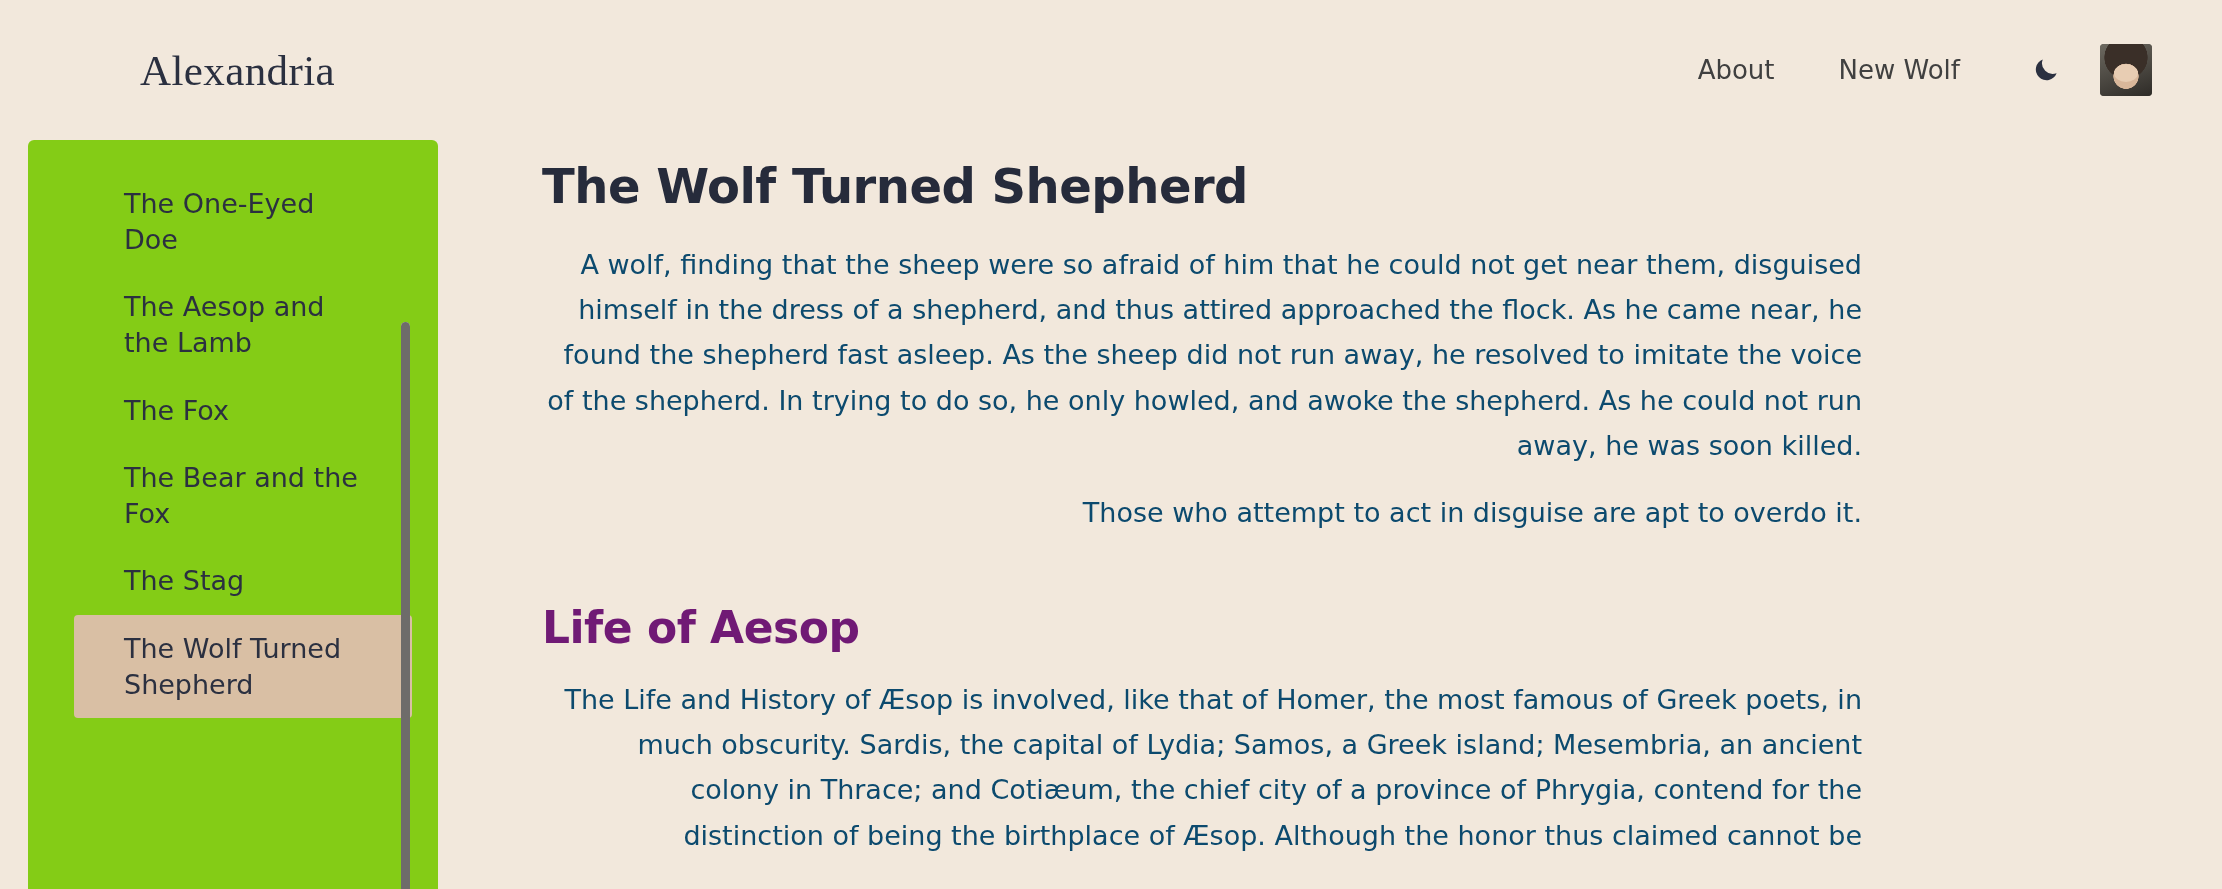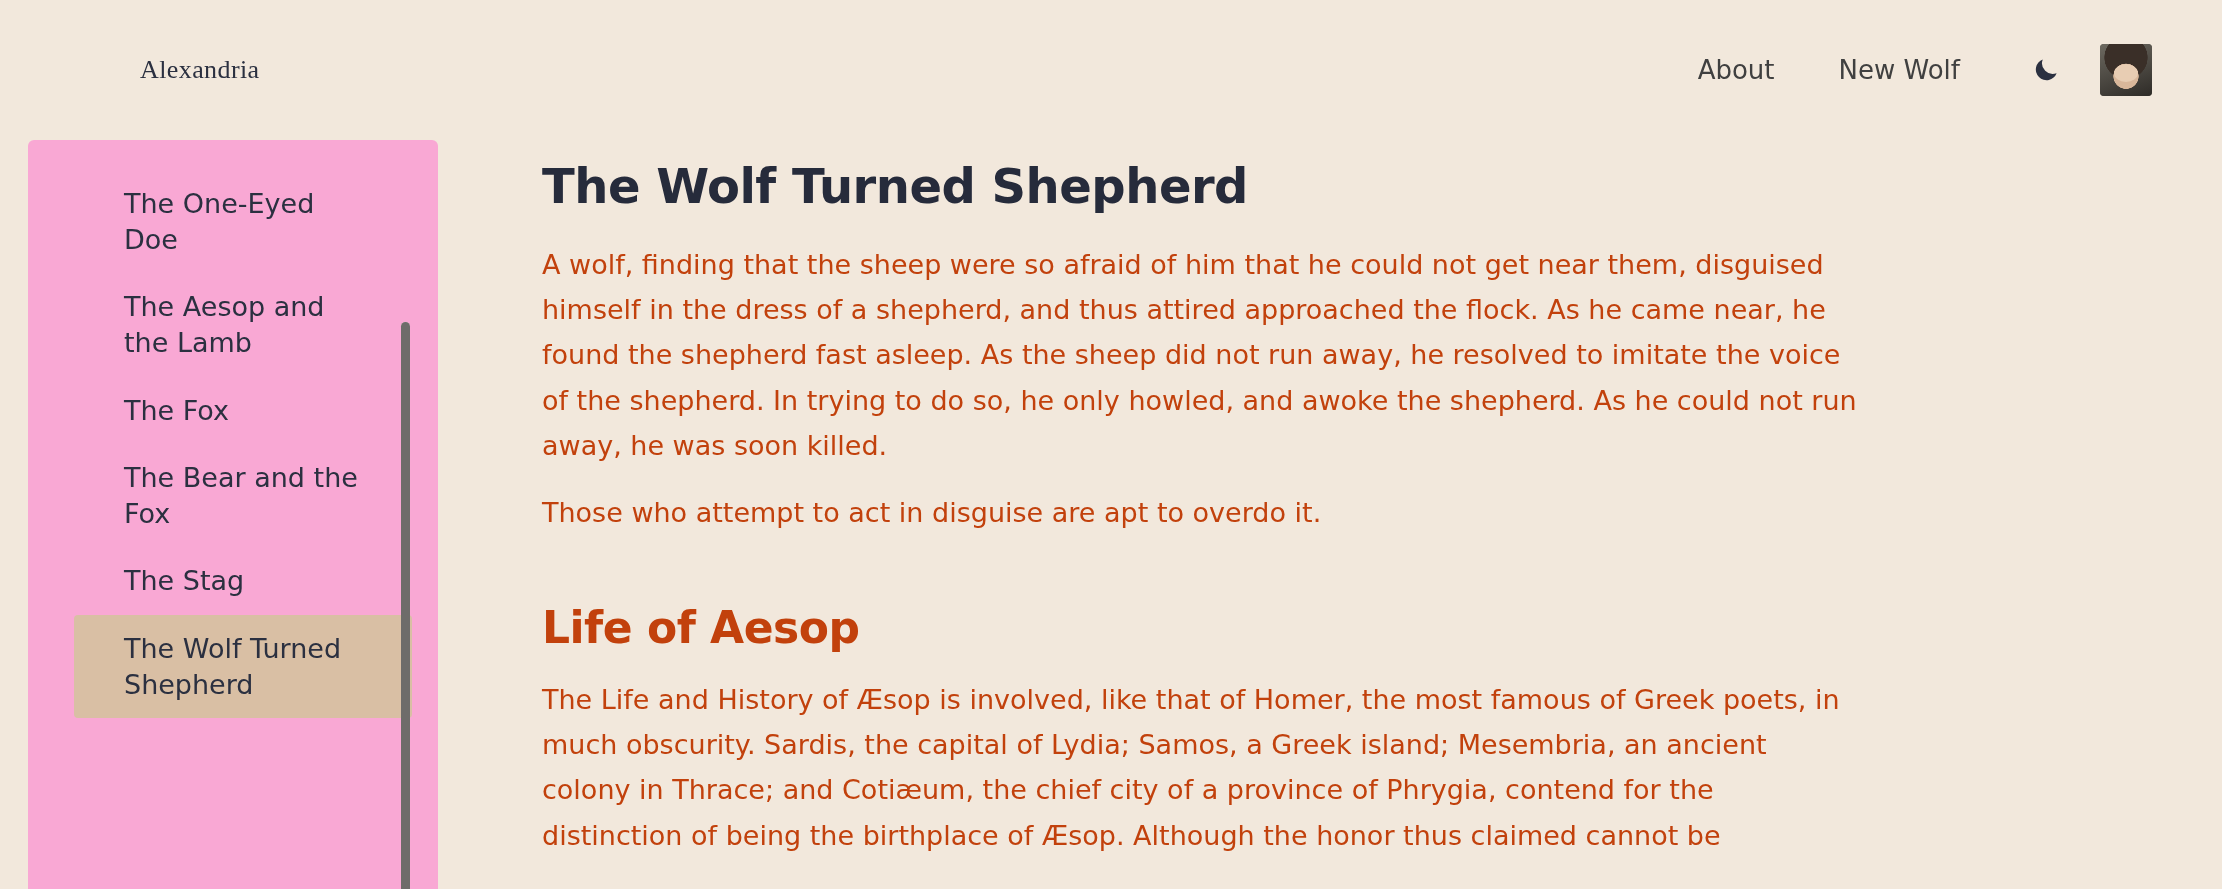--- a/index.html
+++ b/index.html
@@ -25,21 +25,21 @@
     position: relative;
     height: 140px;
     display: flex;
     align-items: center;
     justify-content: space-between;
     padding: 0 70px 0 140px;
     box-sizing: border-box;
   }
   .brand {
     font-family: "Liberation Serif", serif;
-    font-size: 26px;
+    font-size: 43px;
     letter-spacing: 0.4px;
     color: #2b3040;
     white-space: nowrap;
   }
   .nav {
     display: flex;
     align-items: center;
     gap: 0px;
   }
   .nav-link {
@@ -94,21 +94,21 @@
     position: relative;
     display: flex;
     height: 749px;
   }
 
   
   .sidebar {
     position: relative;
     margin-left: 28px;
     width: 410px;
-    background: #f9a8d4;
+    background: #84cc16;
     border-radius: 6px 6px 0 0;
     overflow: hidden;
     flex: 0 0 auto;
   }
   .sidebar-list {
     padding: 30px 0 0 0;
     margin: 0;
     list-style: none;
   }
   .sidebar-item {
@@ -159,28 +159,29 @@
     letter-spacing: -0.5px;
     color: #262b3b;
   }
   .section-title {
     font-family: "DejaVu Sans", sans-serif;
     font-weight: bold;
     font-size: 44px;
     line-height: 1.2;
     margin: 66px 0 22px 0;
     letter-spacing: -0.5px;
-    color: #c2410c;
+    color: #701a75;
   }
   .para {
     font-size: 27px;
     line-height: 1.68;
     margin: 0 0 22px 0;
     max-width: 1320px;
-    color: #c2410c;
+    color: #0c4a6e;
+    text-align: right;
   }
 </style>
 </head>
 <body>
 
 <div class="app">
 
   <div class="header">
     <div class="brand">Alexandria</div>
 

